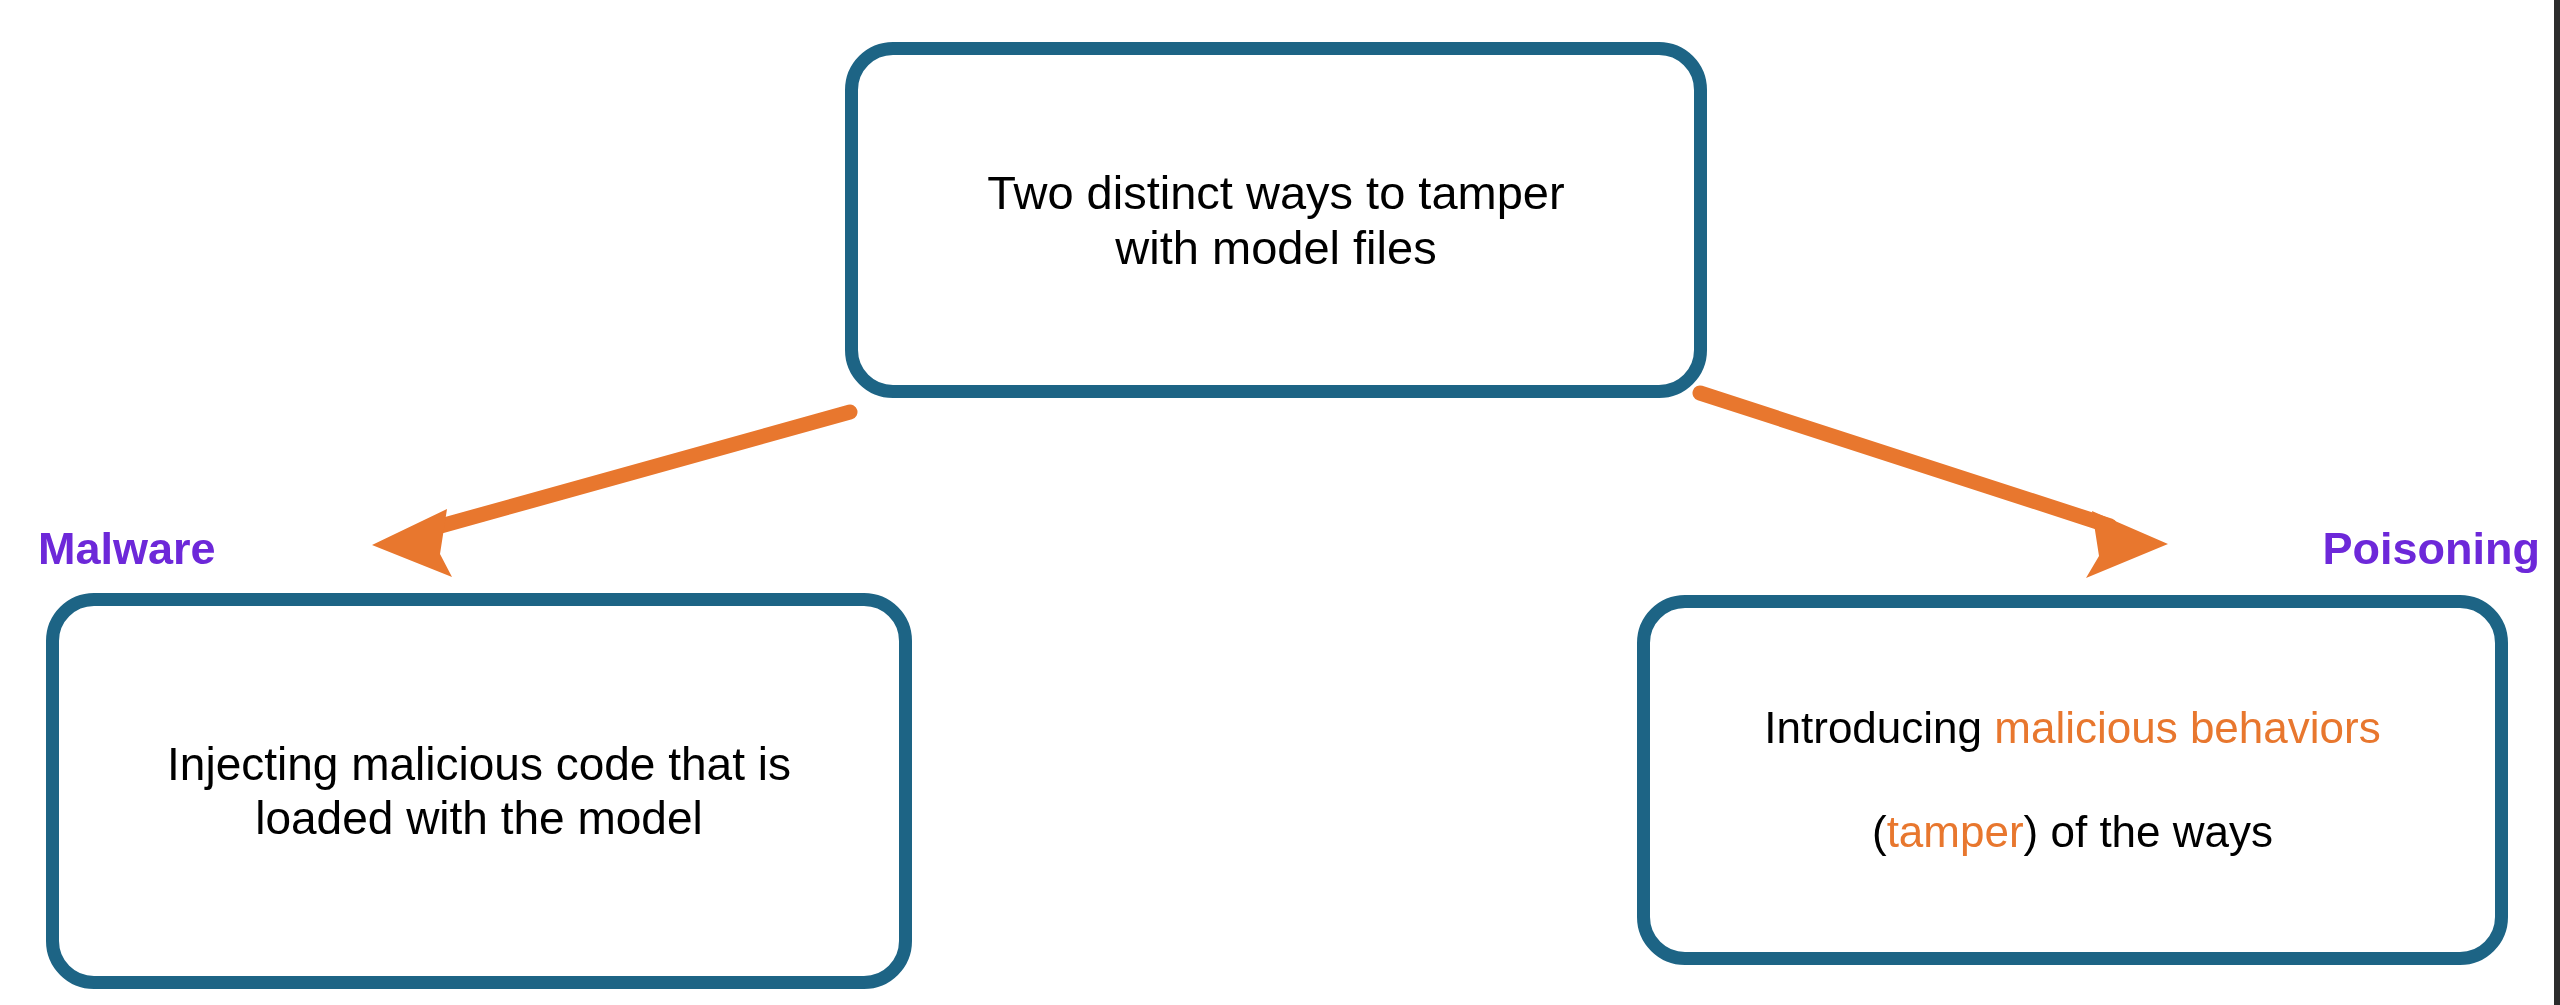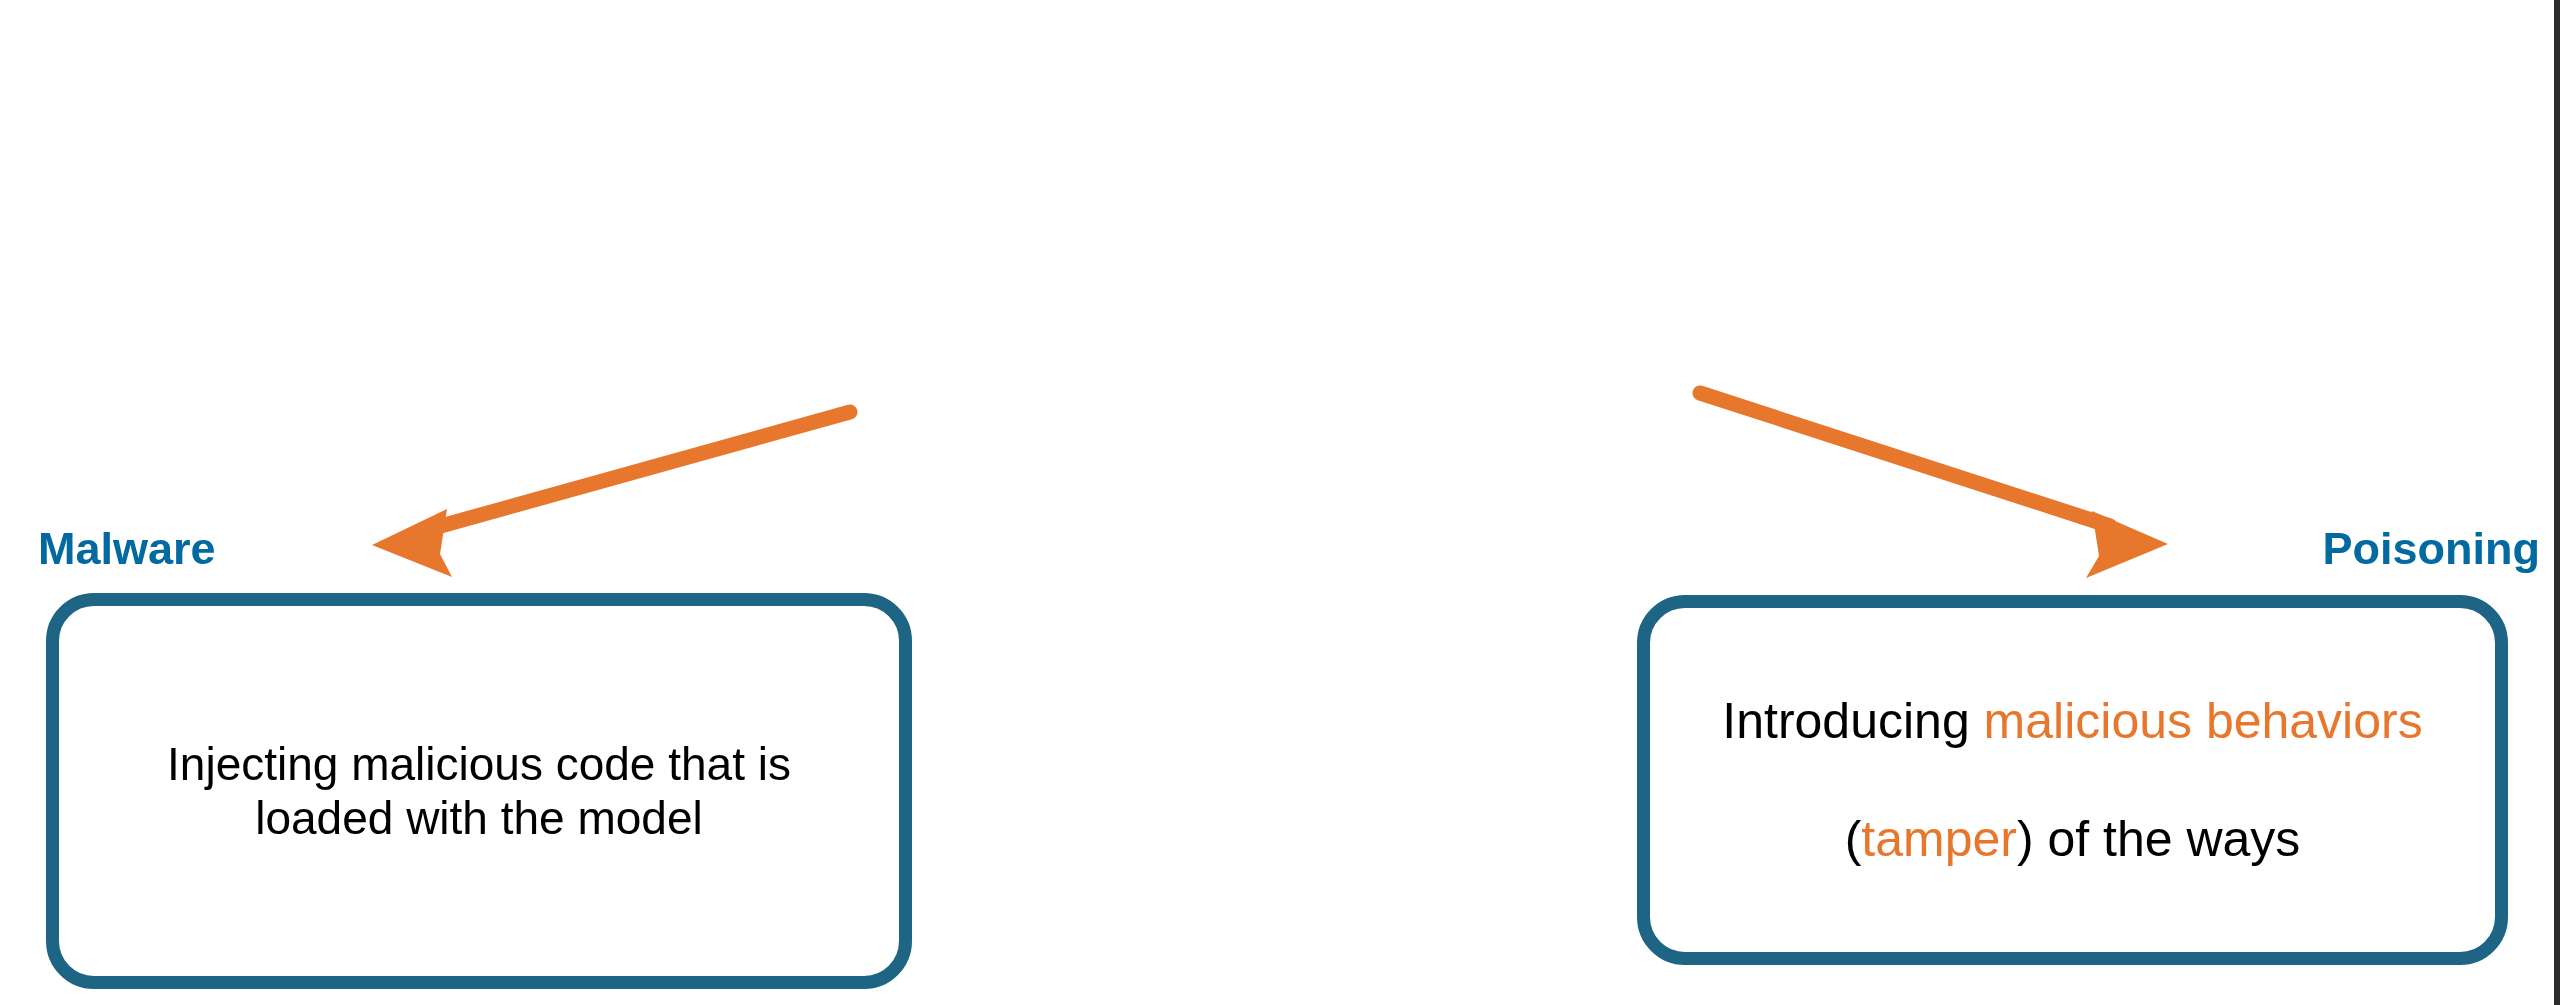--- a/index.html
+++ b/index.html
@@ -59,28 +59,28 @@
   .box-text {
     color: #000000;
     text-align: center;
     line-height: 1.18;
     font-weight: 400;
     padding: 0 22px;
     white-space: pre-line;
   }
   #top-box .box-text    { font-size: 47px; }
   #left-box .box-text   { font-size: 46px; }
-  #right-box .box-text  { font-size: 50px; }
+  #right-box .box-text  { font-size: 44px; }
 
   .hl-orange { color: #E8772E; }
 
   
   .branch-label {
     position: absolute;
-    color: #0369a1;
+    color: #6d28d9;
     font-weight: bold;
     font-size: 45px;
     line-height: 1;
     white-space: nowrap;
   }
   #label-malware {
     left: 38px;
     top: 526px;
   }
   #label-poisoning {
@@ -121,20 +121,24 @@
       <line x1="850" y1="412" x2="430" y2="529" stroke="#E8772E" stroke-width="15" stroke-linecap="round"></line>
       <polygon points="372,545 447,509 440,554 452,577" fill="#E8772E"></polygon>
     </g>
 
     <g>
       <line x1="1700" y1="393" x2="2110" y2="526" stroke="#E8772E" stroke-width="15" stroke-linecap="round"></line>
       <polygon points="2168,544 2092,511 2099,556 2086,578" fill="#E8772E"></polygon>
     </g>
   </svg>
 
+  <div class="node-box" id="top-box">
+    <div class="box-text">Two distinct ways to tamper
+with model files</div>
+  </div>
 
   <div class="branch-label" id="label-malware">Malware</div>
 
   <div class="branch-label" id="label-poisoning">Poisoning</div>
 
   <div class="node-box" id="left-box">
     <div class="box-text">Injecting malicious code that is
 loaded with the model</div>
   </div>
 

